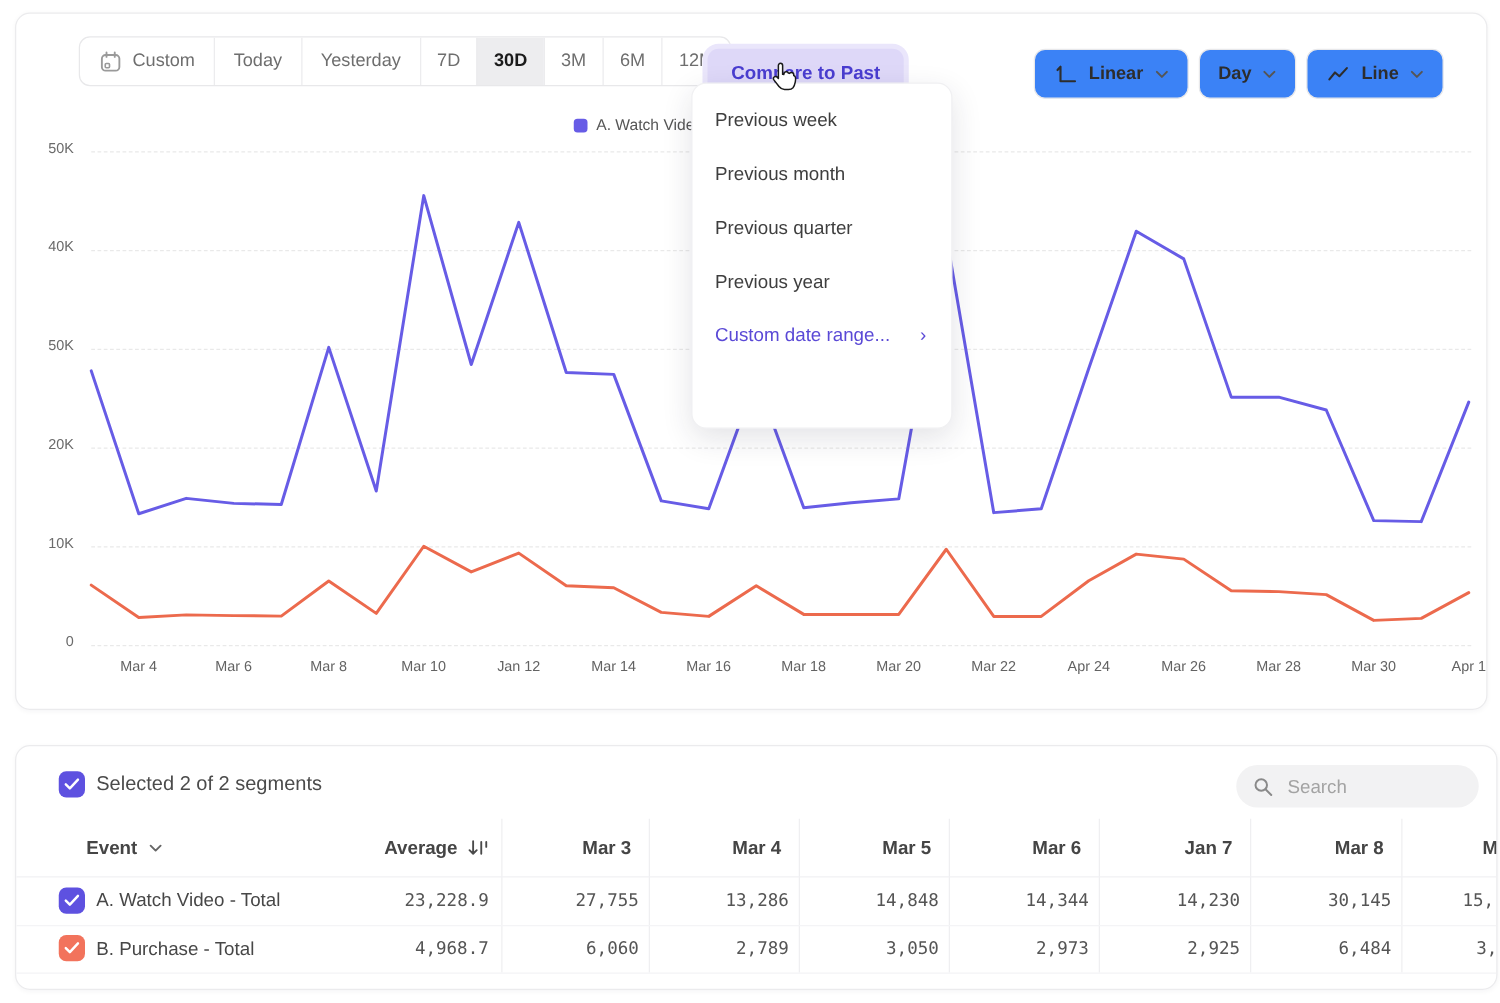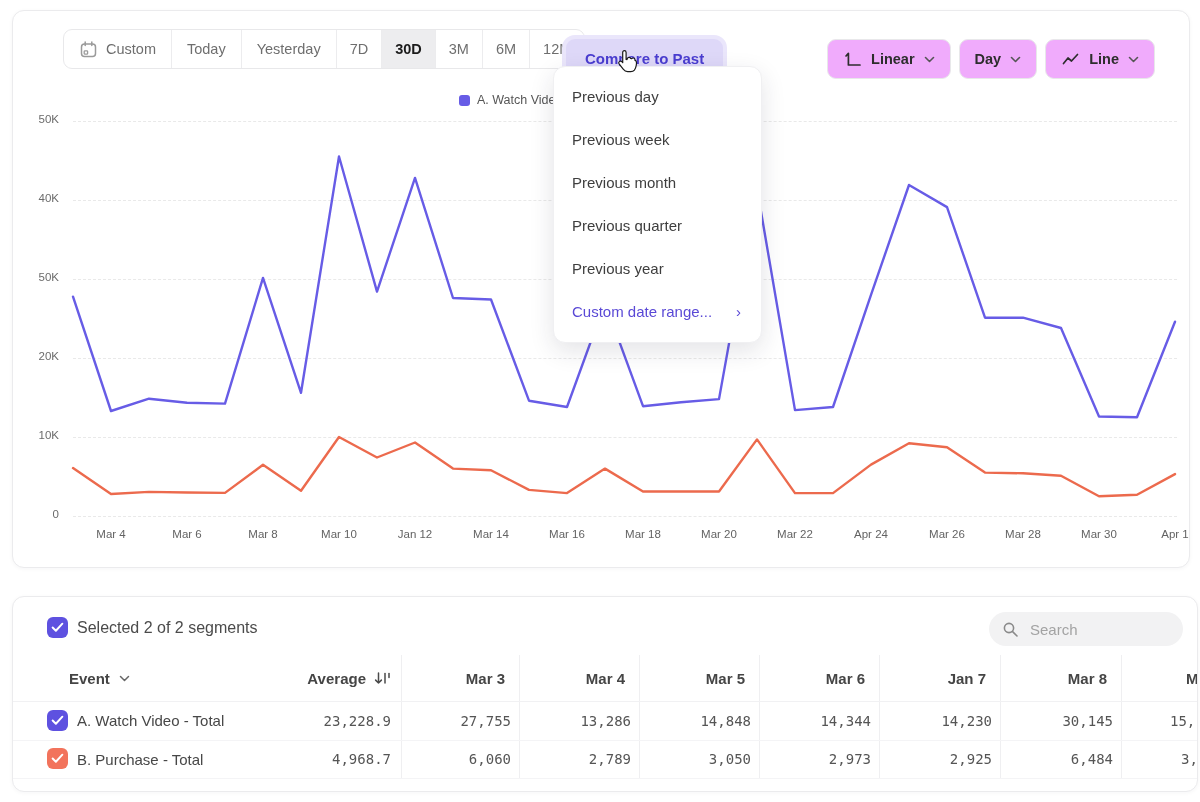--- a/index.html
+++ b/index.html
@@ -23,21 +23,21 @@
   .seg-item.active{background:#ededef;color:#1b1b1b;font-weight:700;}
 
   
   #compare-btn{position:absolute;left:553px;top:28px;height:38px;display:flex;align-items:center;
     padding:0 19px;background:#ded8f8;color:#4a3dd0;font-size:15px;font-weight:600;border-radius:9px;
     box-shadow:0 0 0 4px #eae6fb;cursor:pointer;white-space:nowrap;z-index:20;}
 
   
   #view-controls{position:absolute;right:34px;top:28px;display:flex;gap:8px;}
   .select-btn{height:38px;display:flex;align-items:center;gap:9px;padding:0 15px;border:1px solid #e8e8ea;
-    border-radius:9px;background:#f0abfc;font-size:14.5px;font-weight:600;color:#2d2d2d;cursor:pointer;white-space:nowrap;}
+    border-radius:9px;background:#3b82f6;font-size:14.5px;font-weight:600;color:#2d2d2d;cursor:pointer;white-space:nowrap;}
   .select-btn svg{flex:0 0 auto;}
 
   
   #legend{position:absolute;left:446px;top:82px;display:flex;gap:26px;align-items:center;}
   .legend-item{display:flex;align-items:center;gap:7px;font-size:12.5px;color:#565656;white-space:nowrap;}
   .legend-swatch{width:11px;height:11px;border-radius:3px;}
 
   
   #plot{position:absolute;left:0;top:0;width:1176px;height:556px;}
   .gridline{position:absolute;left:60px;width:1104px;height:0;border-top:1px dashed #e9e9e9;}
@@ -183,21 +183,20 @@
       </svg>
       <span>Line</span>
       <svg width="11" height="7" viewBox="0 0 11 7">
         <polyline points="1.5,1.5 5.5,5.5 9.5,1.5" fill="none" stroke="#555" stroke-width="1.6" stroke-linecap="round" stroke-linejoin="round"></polyline>
       </svg>
     </div>
   </div>
 </div>
 
 <div id="compare-menu">
-    <div class="menu-item">Previous day</div>
     <div class="menu-item">Previous week</div>
     <div class="menu-item">Previous month</div>
     <div class="menu-item">Previous quarter</div>
     <div class="menu-item">Previous year</div>
     <div class="menu-item custom">
       <span>Custom date range...</span>
       <span class="chev-right">›</span>
     </div>
   </div>
 

